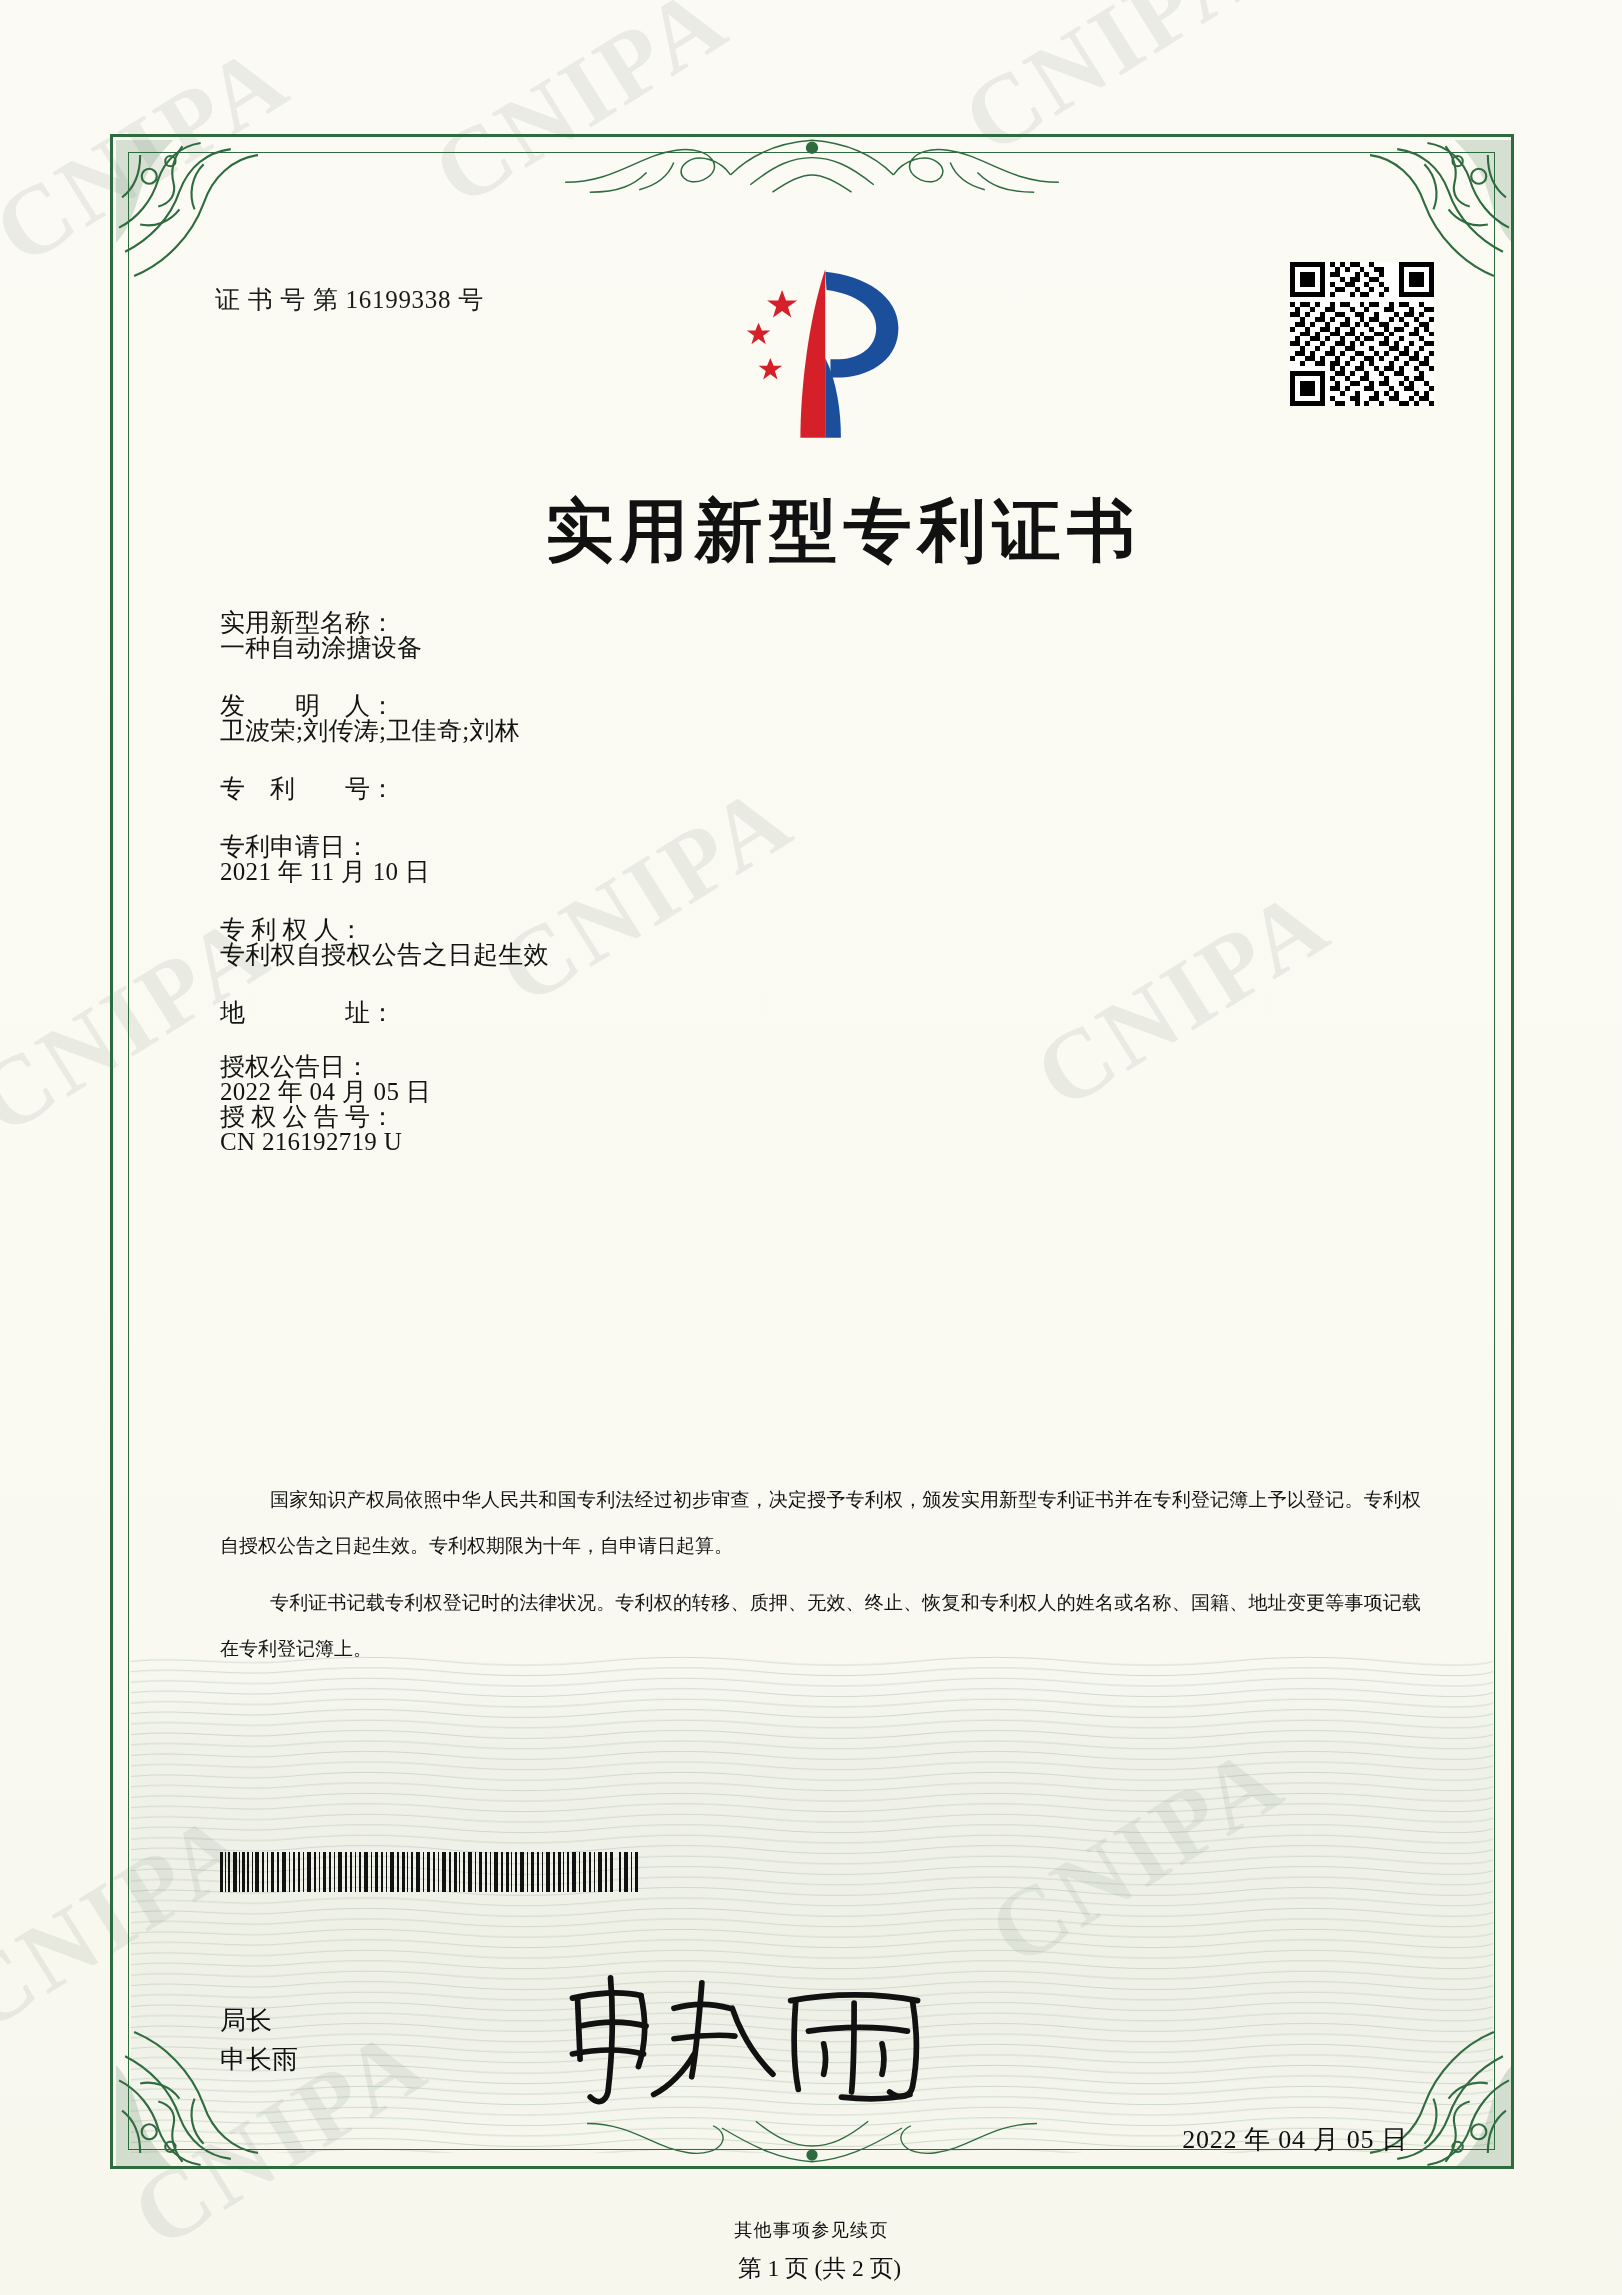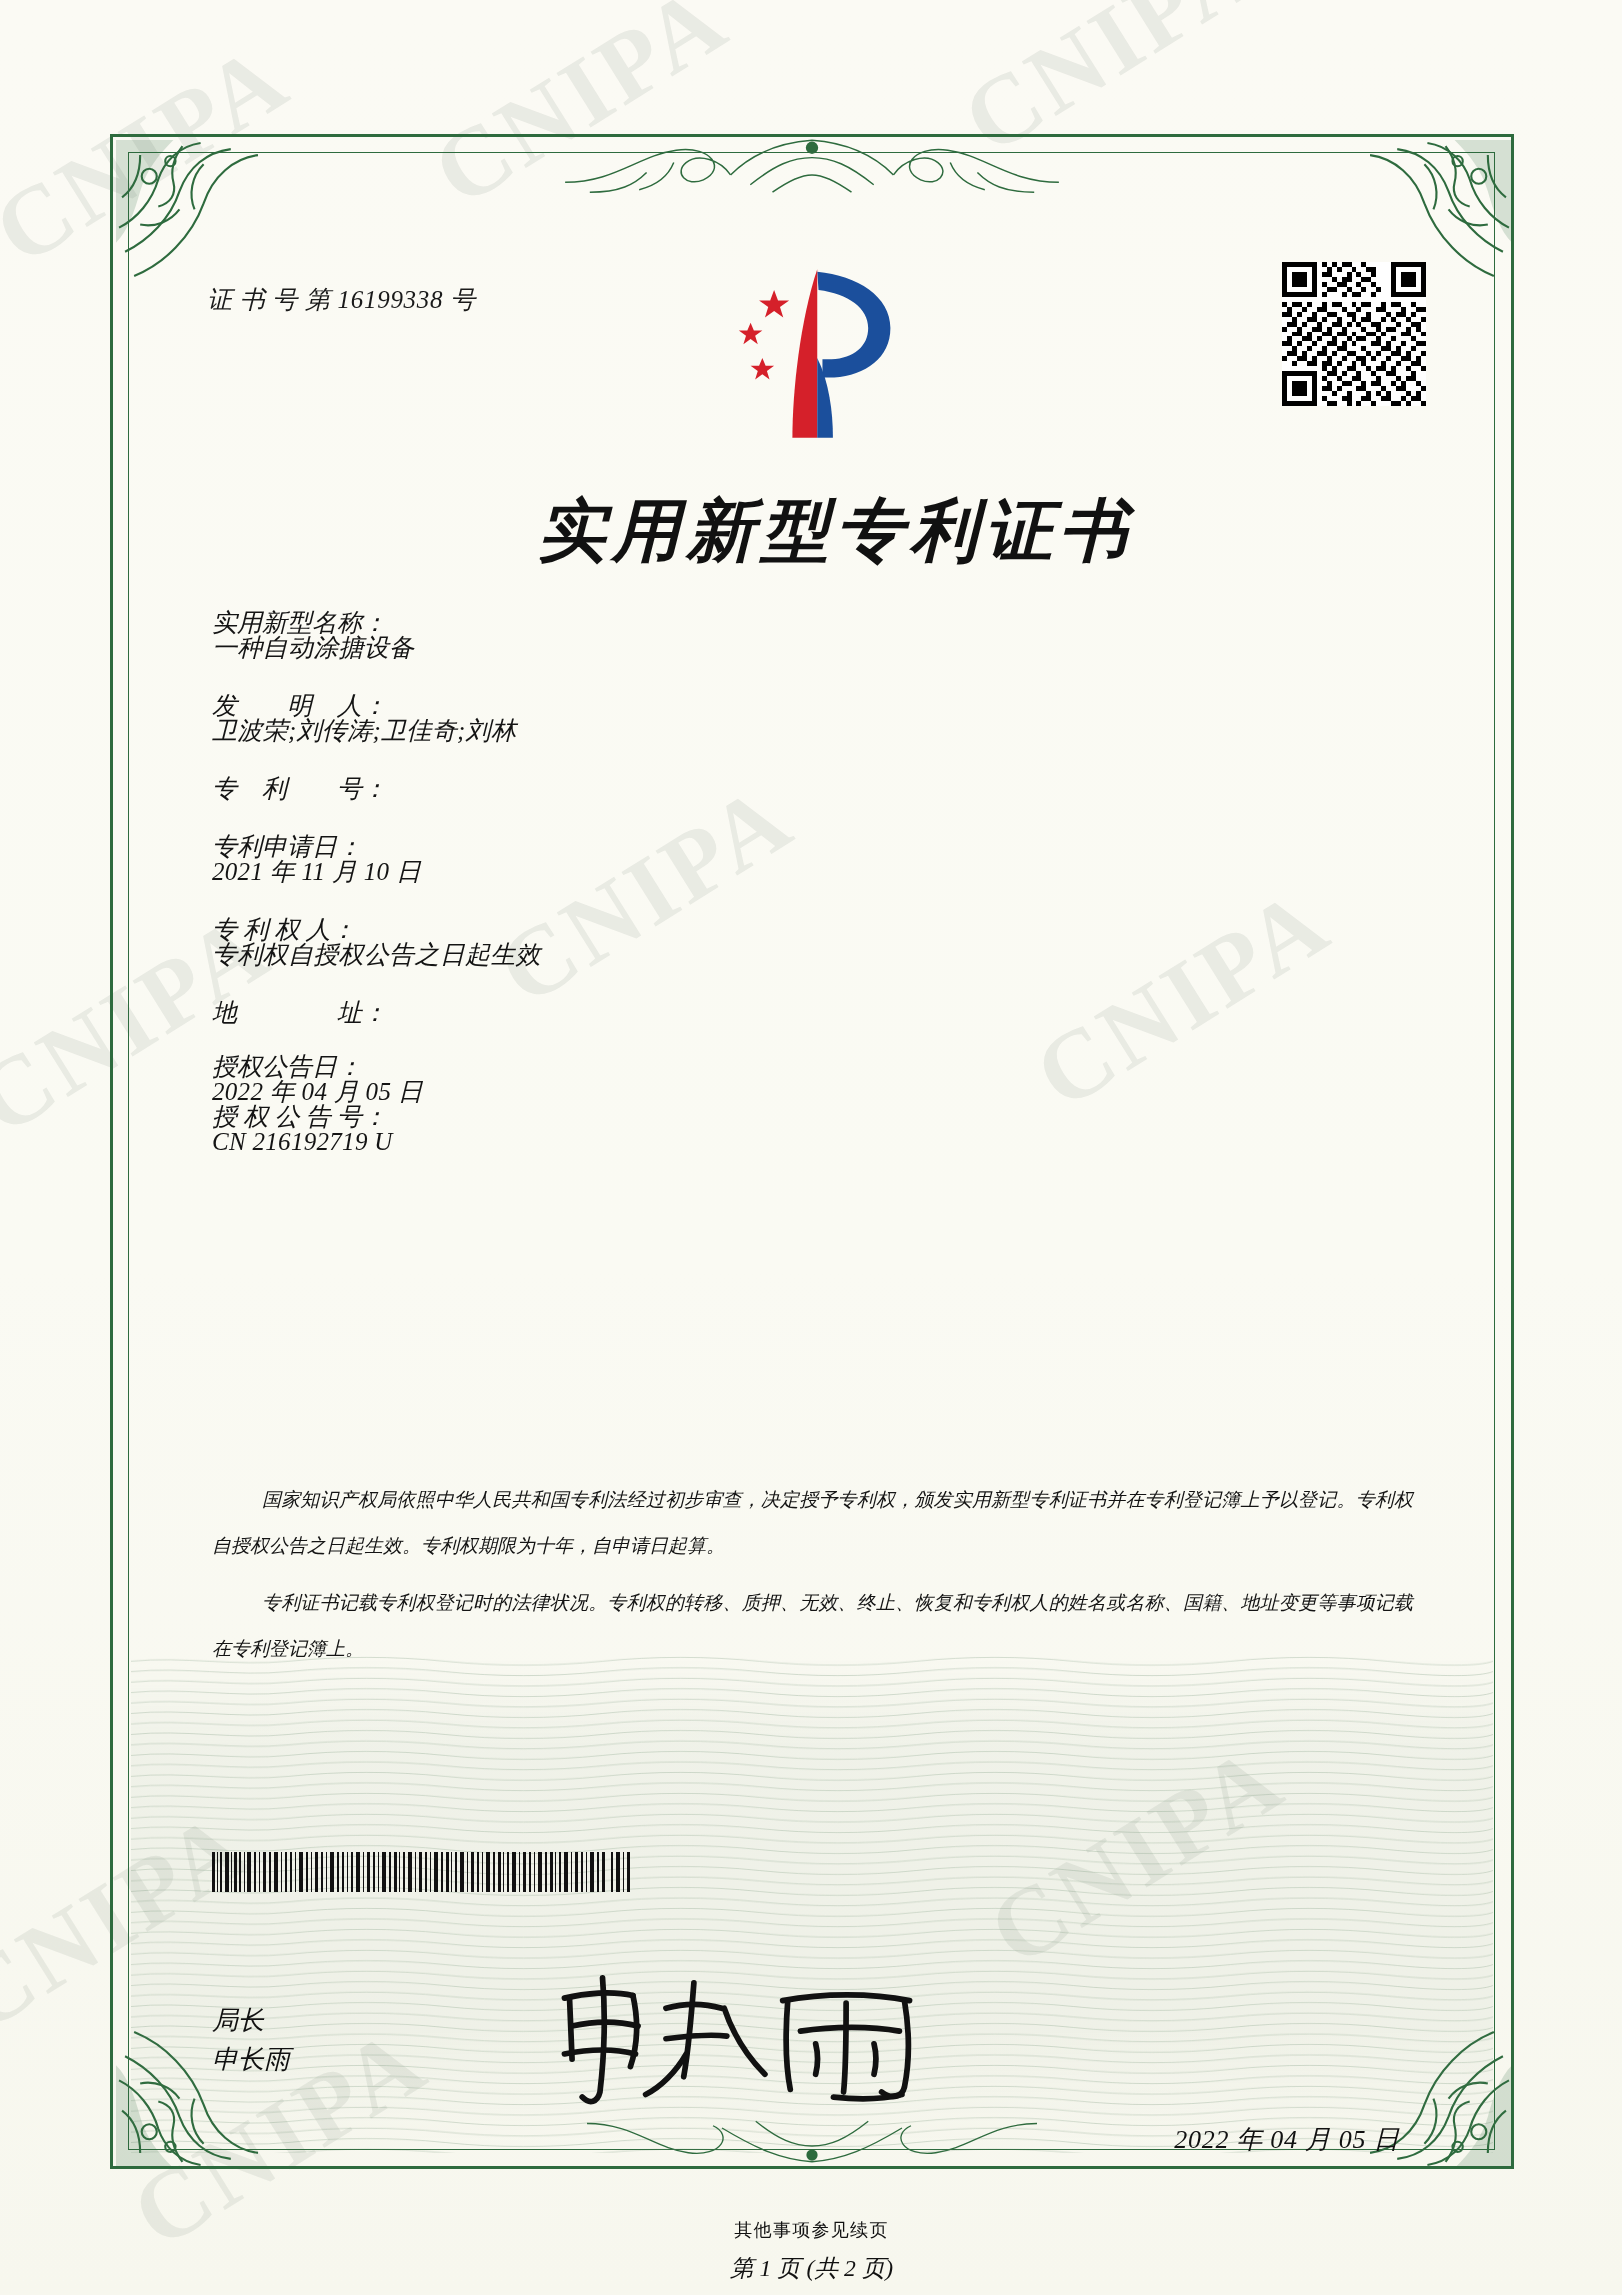--- a/index.html
+++ b/index.html
@@ -102,25 +102,24 @@
     width: 1362px;
     height: 497px;
     overflow: hidden;
     opacity: .55;
   }
   .guilloche svg { width: 100%; height: 100%; display: block; }
 
   
   .content {
     position: absolute;
-    left: 128px;
+    left: 136px;
     top: 152px;
     width: 1367px;
     height: 1736px;
-    font-style: italic;
   }
 
   .cert-no {
     position: absolute;
     left: 79px;
     top: 131px;
     font-size: 25px;
     color: #1a1a1a;
     letter-spacing: 0.7px;
   }

